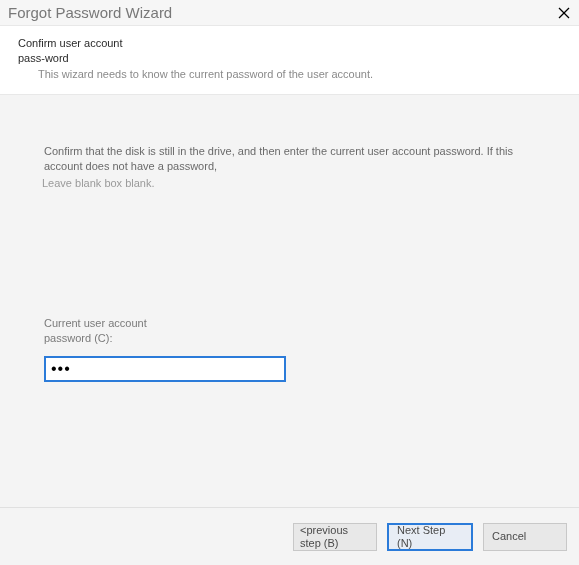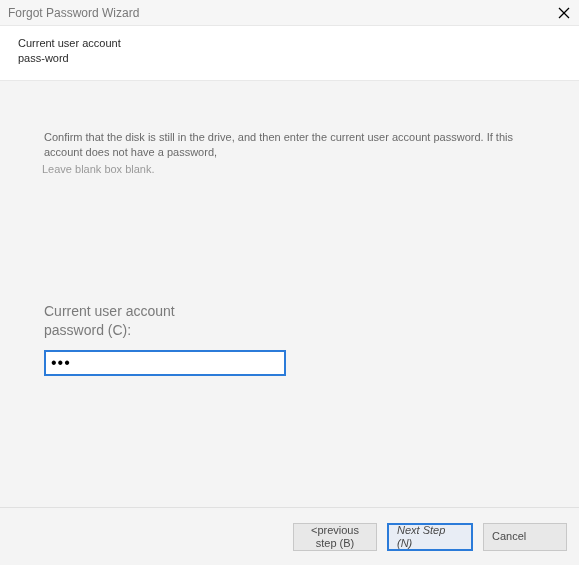--- a/index.html
+++ b/index.html
@@ -23,21 +23,21 @@
       height: 26px;
       background: #f6f6f6;
       display: flex;
       align-items: center;
       justify-content: space-between;
       padding: 0 8px;
       border-bottom: 1px solid #e8e8e8;
     }
     .title {
       color: #787878;
-      font-size: 12px;
+      font-size: 15px;
     }
     .close-icon {
       width: 14px;
       height: 14px;
       cursor: pointer;
       display: flex;
       align-items: center;
       justify-content: center;
     }
     .header {
@@ -75,21 +75,21 @@
       font-size: 11px;
       line-height: 1.4;
       margin-top: 2px;
       margin-left: -2px;
     }
     .field-block {
       margin-top: 124px;
     }
     .field-label {
       color: #7a7a7a;
-      font-size: 14px;
+      font-size: 11px;
       line-height: 1.35;
       max-width: 140px;
     }
     .pw-input {
       margin-top: 10px;
       width: 242px;
       height: 26px;
       border: 1px solid #2b7bd9;
       outline: 1px solid #2b7bd9;
       outline-offset: -2px;
@@ -117,32 +117,31 @@
       font-size: 11px;
       color: #4a4a4a;
       cursor: pointer;
       padding: 0 8px;
       text-align: left;
       line-height: 1.15;
       display: flex;
       align-items: center;
     }
     .btn.prev {
-      text-align: center;
+      text-align: left;
       white-space: normal;
       width: 82px;
       padding: 2px 6px;
     }
     .btn.next {
       border: 2px solid #2b7bd9;
       background: #e8edf5;
       text-align: left;
       width: 86px;
       height: 28px;
-      font-style: italic;
     }
     .btn.cancel {
       text-align: center;
       width: 84px;
     }
   </style>
 </head>
 <body>
 
 <div class="window">
@@ -151,21 +150,22 @@
     <span class="title">Forgot Password Wizard</span>
     <span class="close-icon">
       <svg width="12" height="12" viewBox="0 0 12 12">
         <line x1="1" y1="1" x2="11" y2="11" stroke="#000" stroke-width="1.3"></line>
         <line x1="11" y1="1" x2="1" y2="11" stroke="#000" stroke-width="1.3"></line>
       </svg>
     </span>
   </div>
 
   <div class="header">
-    <div class="header-heading">Current user account pass-word</div>
+    <div class="header-heading">Confirm user account pass-word</div>
+    <div class="header-sub">This wizard needs to know the current password of the user account.</div>
   </div>
 
   <div class="body">
     <div class="confirm-text-line1">Confirm that the disk is still in the drive, and then enter the current user account password. If this account does not have a password,</div>
     <div class="confirm-text-line2">Leave blank box blank.</div>
 
     <div class="field-block">
       <div class="field-label">Current user account password (C):</div>
       <input type="text" class="pw-input" value="•••" style="">
     </div>

